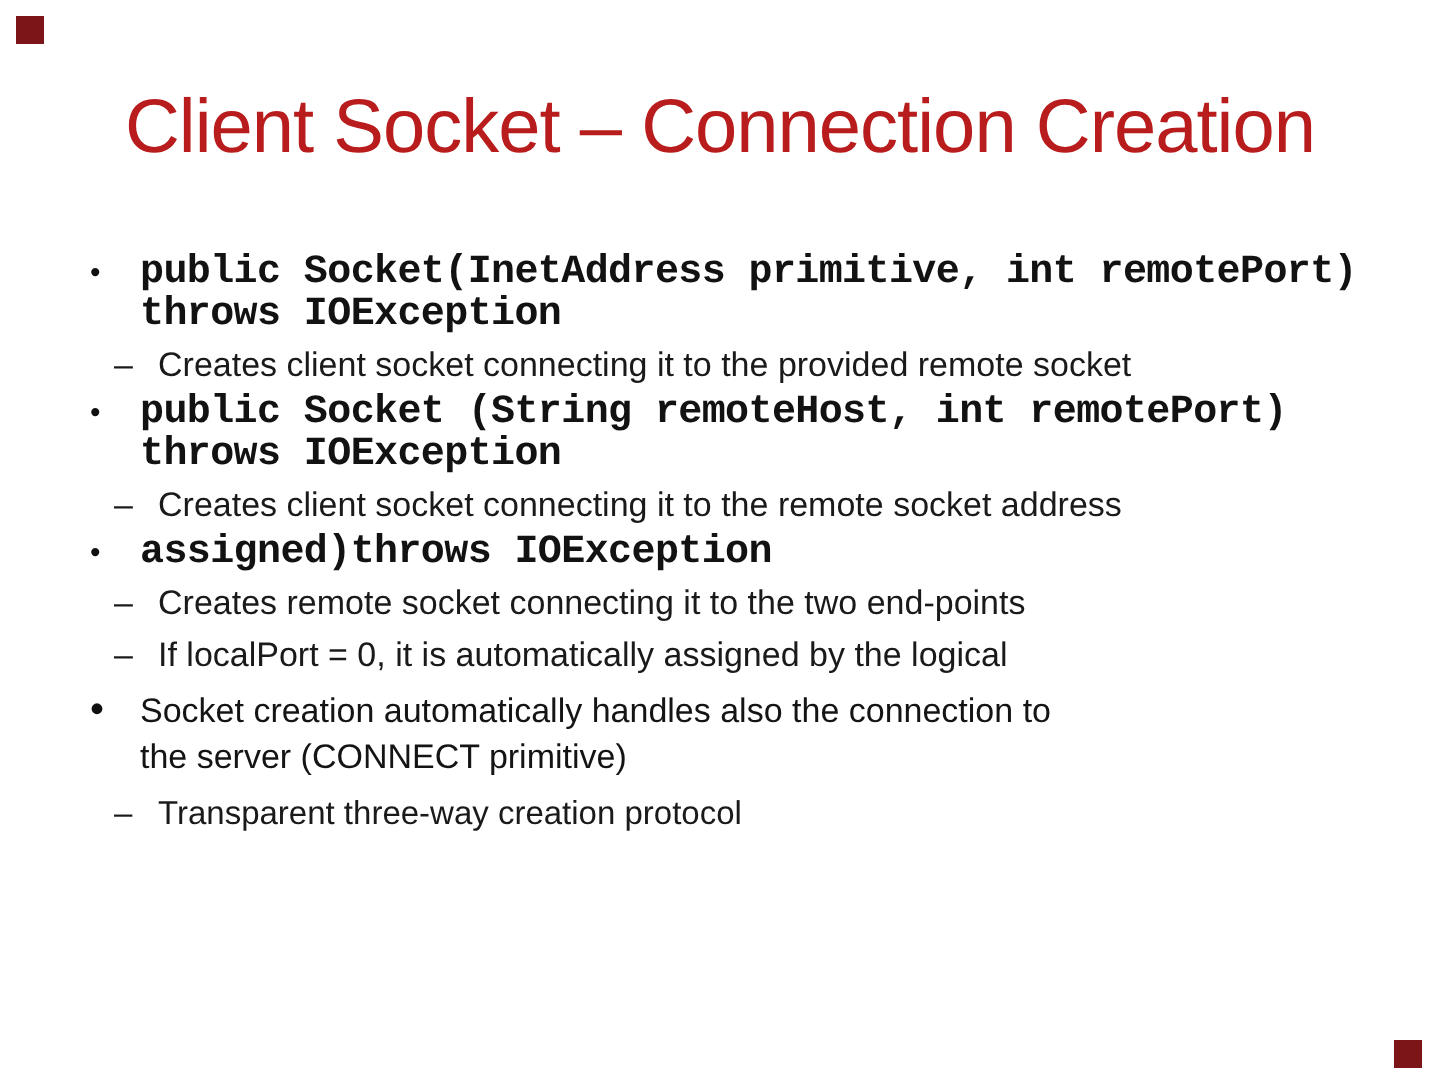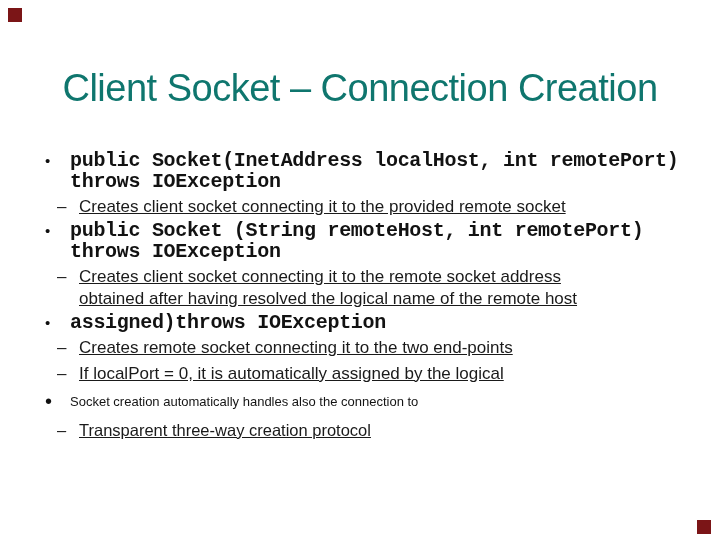--- a/index.html
+++ b/index.html
@@ -5,59 +5,59 @@
   html,body{margin:0;padding:0;background:#ffffff;}
   body{width:720px;height:540px;overflow:hidden;}
   .slide{
     position:relative;width:720px;height:540px;background:#ffffff;
     font-family:"Liberation Sans",sans-serif;color:#161616;box-sizing:border-box;
   }
   .corner{position:absolute;width:14px;height:14px;}
   .corner.tl{left:8px;top:8px;}
   .corner.br{left:697px;top:520px;}
   .title{
-    margin:0;padding-top:68px;text-align:center;
-    font-size:38px;font-weight:400;line-height:1.1;letter-spacing:-0.5px;color:#0f766e;
+    margin:0;padding-top:44px;text-align:center;
+    font-size:38px;font-weight:400;line-height:1.1;letter-spacing:-0.5px;color:#b91c1c;
     white-space:nowrap;
   }
   .body{margin-top:40px;padding-left:45px;padding-right:8px;}
   .row{display:flex;margin-top:2px;}
   .marker{width:25px;flex:none;font-size:15px;line-height:21px;color:#101010;}
   .row.text-row .marker{font-size:20px;line-height:23px;}
   .code{
     flex:1;font-family:"Liberation Mono","DejaVu Sans Mono",monospace;
     font-weight:700;font-size:20px;line-height:21px;color:#121212;letter-spacing:-0.3px;
   }
   .cline{white-space:nowrap;}
   .cline.centered{text-align:center;}
-  .plain{flex:1;font-size:13px;line-height:23px;color:#141414;}
+  .plain{flex:1;font-size:17px;line-height:23px;color:#141414;}
   .row.text-row{margin-top:5px;}
   .pline{white-space:nowrap;}
   .sub{display:flex;margin-left:12px;margin-top:4px;font-size:17px;line-height:22px;color:#1a1a1a;}
   .sub .dash{width:22px;flex:none;}
-  .sub .slines{flex:1;text-decoration:underline;}
+  .sub .slines{flex:1;}
   .sline{white-space:nowrap;}
   .sub.small{font-size:16.5px;line-height:20px;margin-top:7px;}
 </style>
 </head>
 <body>
 
 <div class="slide">
 
   <div class="corner tl" style="background: rgb(123, 21, 23);"></div>
   <div class="corner br" style="background: rgb(123, 21, 23);"></div>
 
   <h1 class="title">Client Socket – Connection Creation</h1>
 
   <div class="body">
 
     <div class="row code-row">
       <span class="marker">•</span>
       <div class="code">
-        <div class="cline">public Socket(InetAddress localHost, int remotePort)</div>
+        <div class="cline">public Socket(InetAddress primitive, int remotePort)</div>
         <div class="cline">throws IOException</div>
       </div>
     </div>
     <div class="sub">
       <span class="dash">–</span>
       <div class="slines">
         <div class="sline">Creates client socket connecting it to the provided remote socket</div>
       </div>
     </div>
 
@@ -65,21 +65,20 @@
       <span class="marker">•</span>
       <div class="code">
         <div class="cline">public Socket (String remoteHost, int remotePort)</div>
         <div class="cline">throws IOException</div>
       </div>
     </div>
     <div class="sub">
       <span class="dash">–</span>
       <div class="slines">
         <div class="sline">Creates client socket connecting it to the remote socket address</div>
-        <div class="sline">obtained after having resolved the logical name of the remote host</div>
       </div>
     </div>
 
     <div class="row code-row">
       <span class="marker">•</span>
       <div class="code">
         <div class="cline">assigned)throws IOException</div>
       </div>
     </div>
     <div class="sub">
@@ -92,20 +91,21 @@
       <span class="dash">–</span>
       <div class="slines">
         <div class="sline">If localPort = 0, it is automatically assigned by the logical</div>
       </div>
     </div>
 
     <div class="row text-row">
       <span class="marker">•</span>
       <div class="plain">
         <div class="pline">Socket creation automatically handles also the connection to</div>
+        <div class="pline">the server (CONNECT primitive)</div>
       </div>
     </div>
     <div class="sub small">
       <span class="dash">–</span>
       <div class="slines">
         <div class="sline">Transparent three-way creation protocol</div>
       </div>
     </div>
 
   </div>

